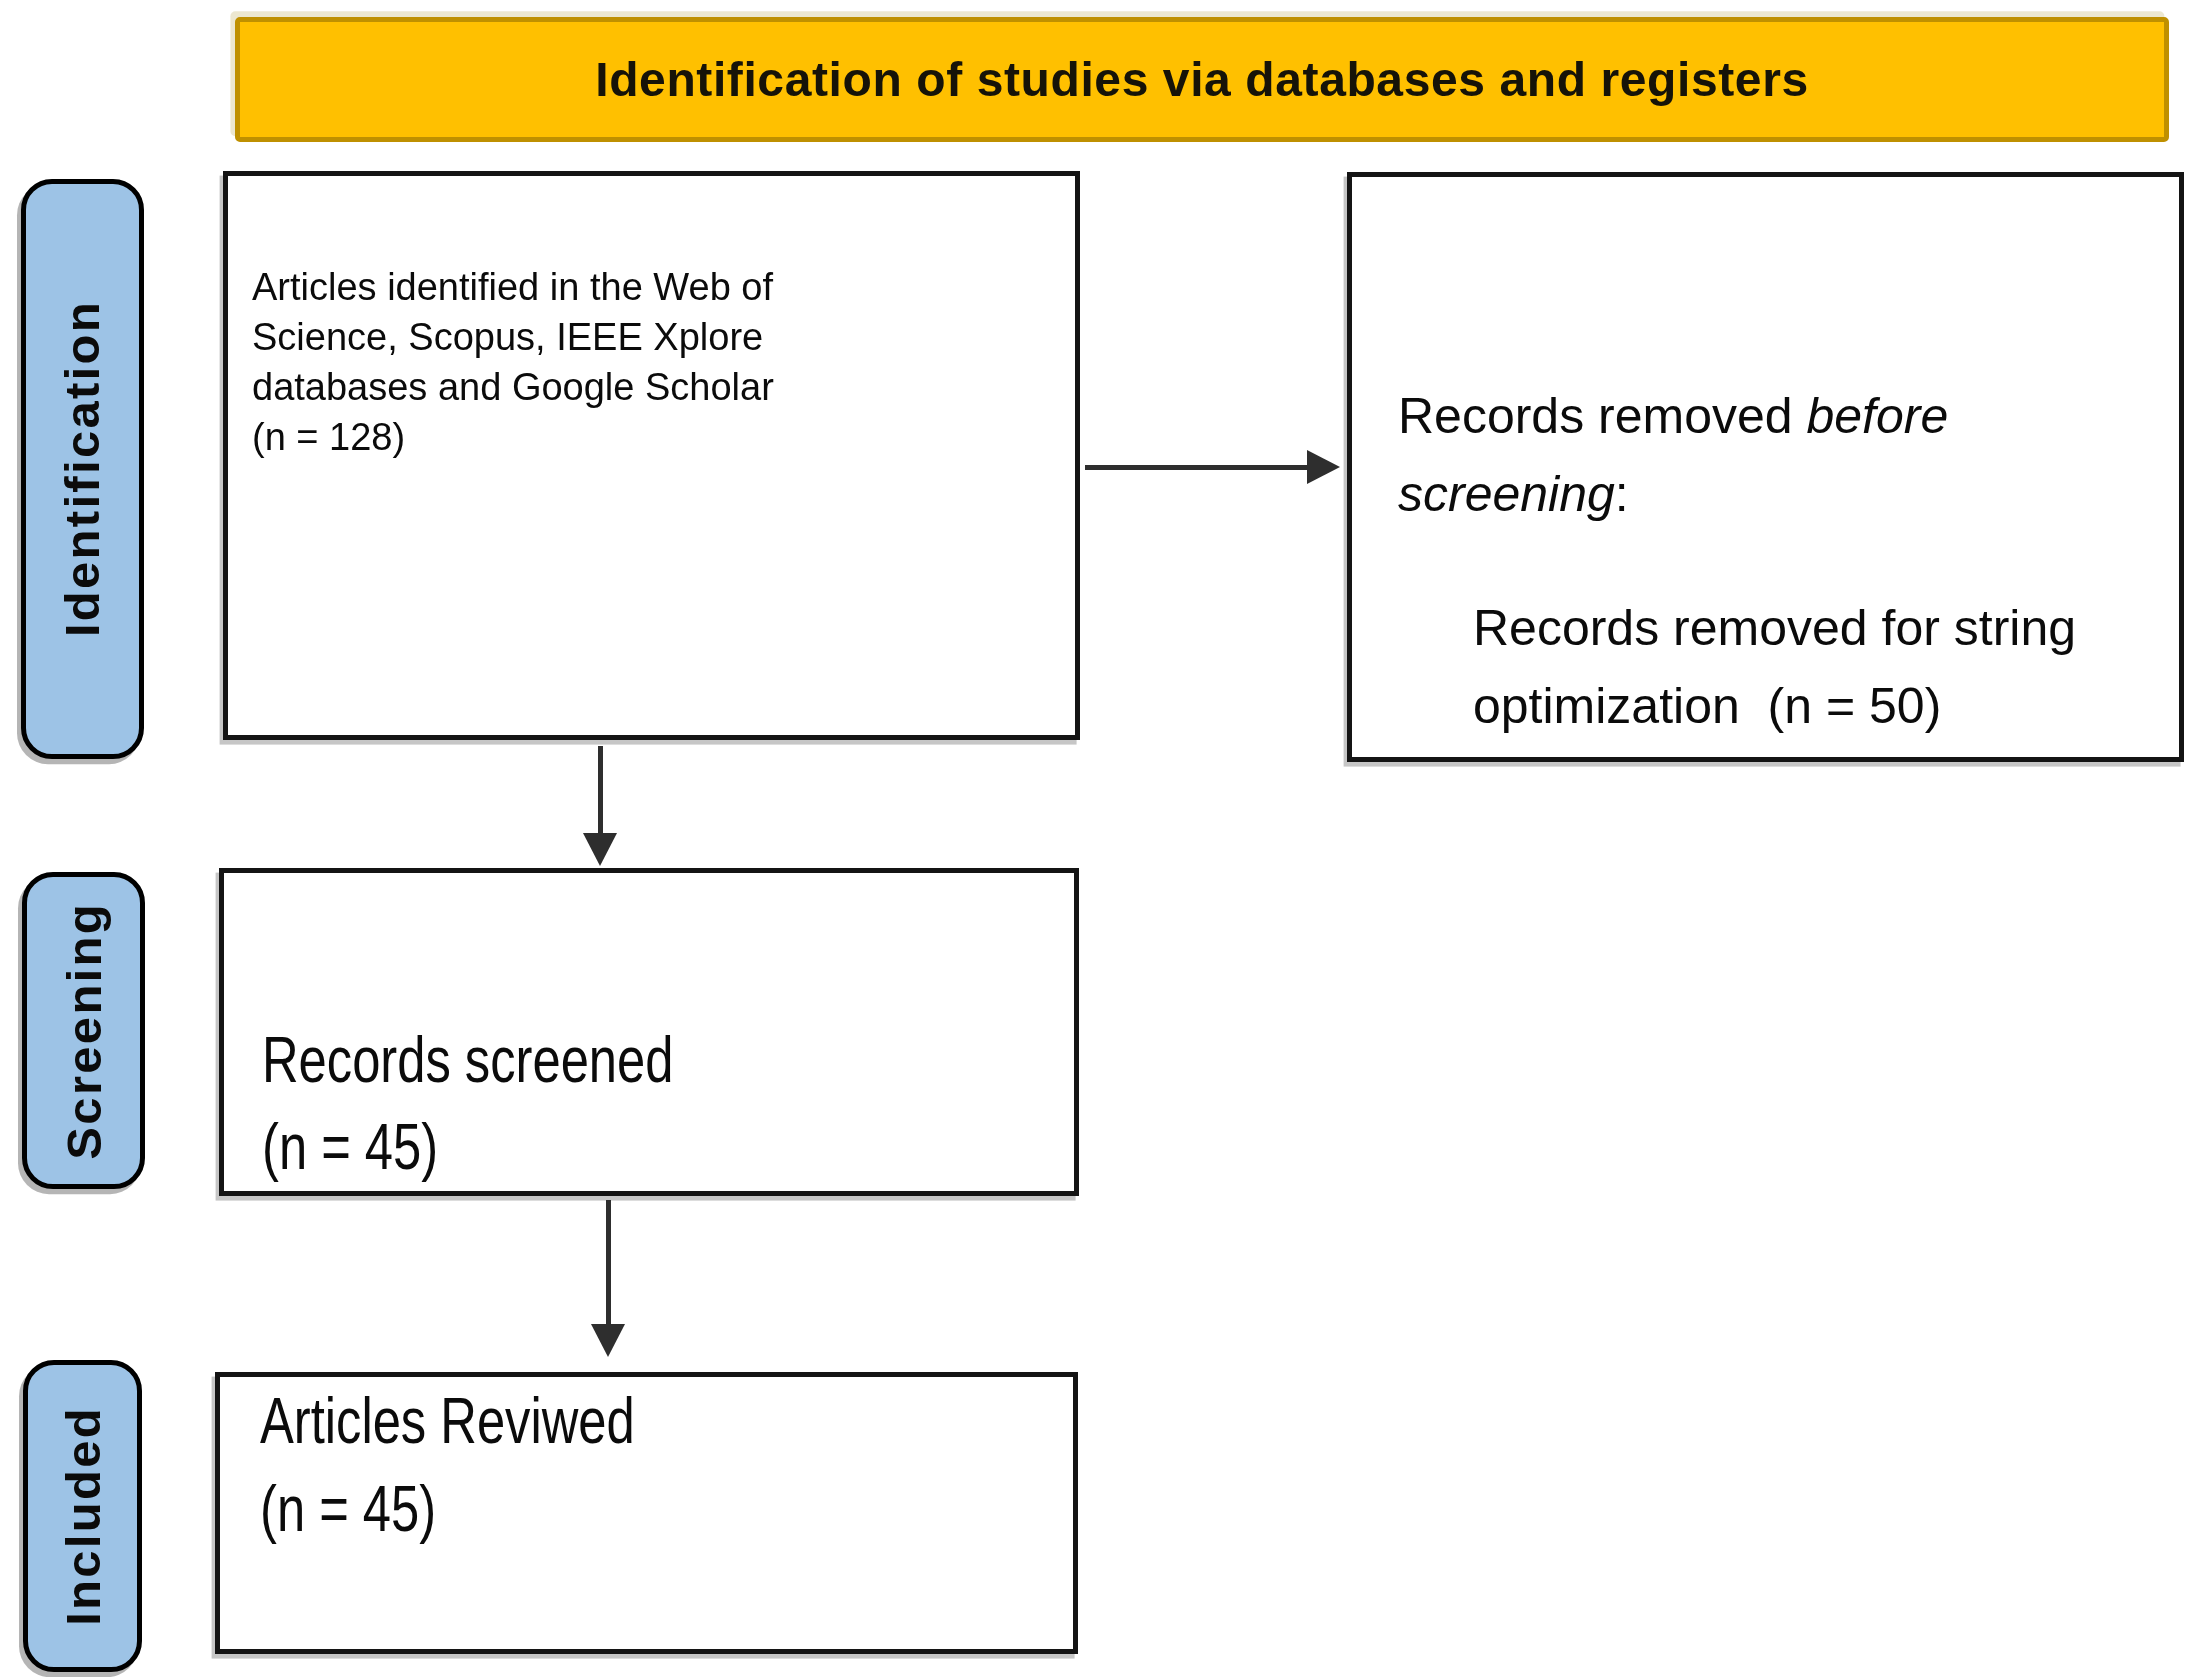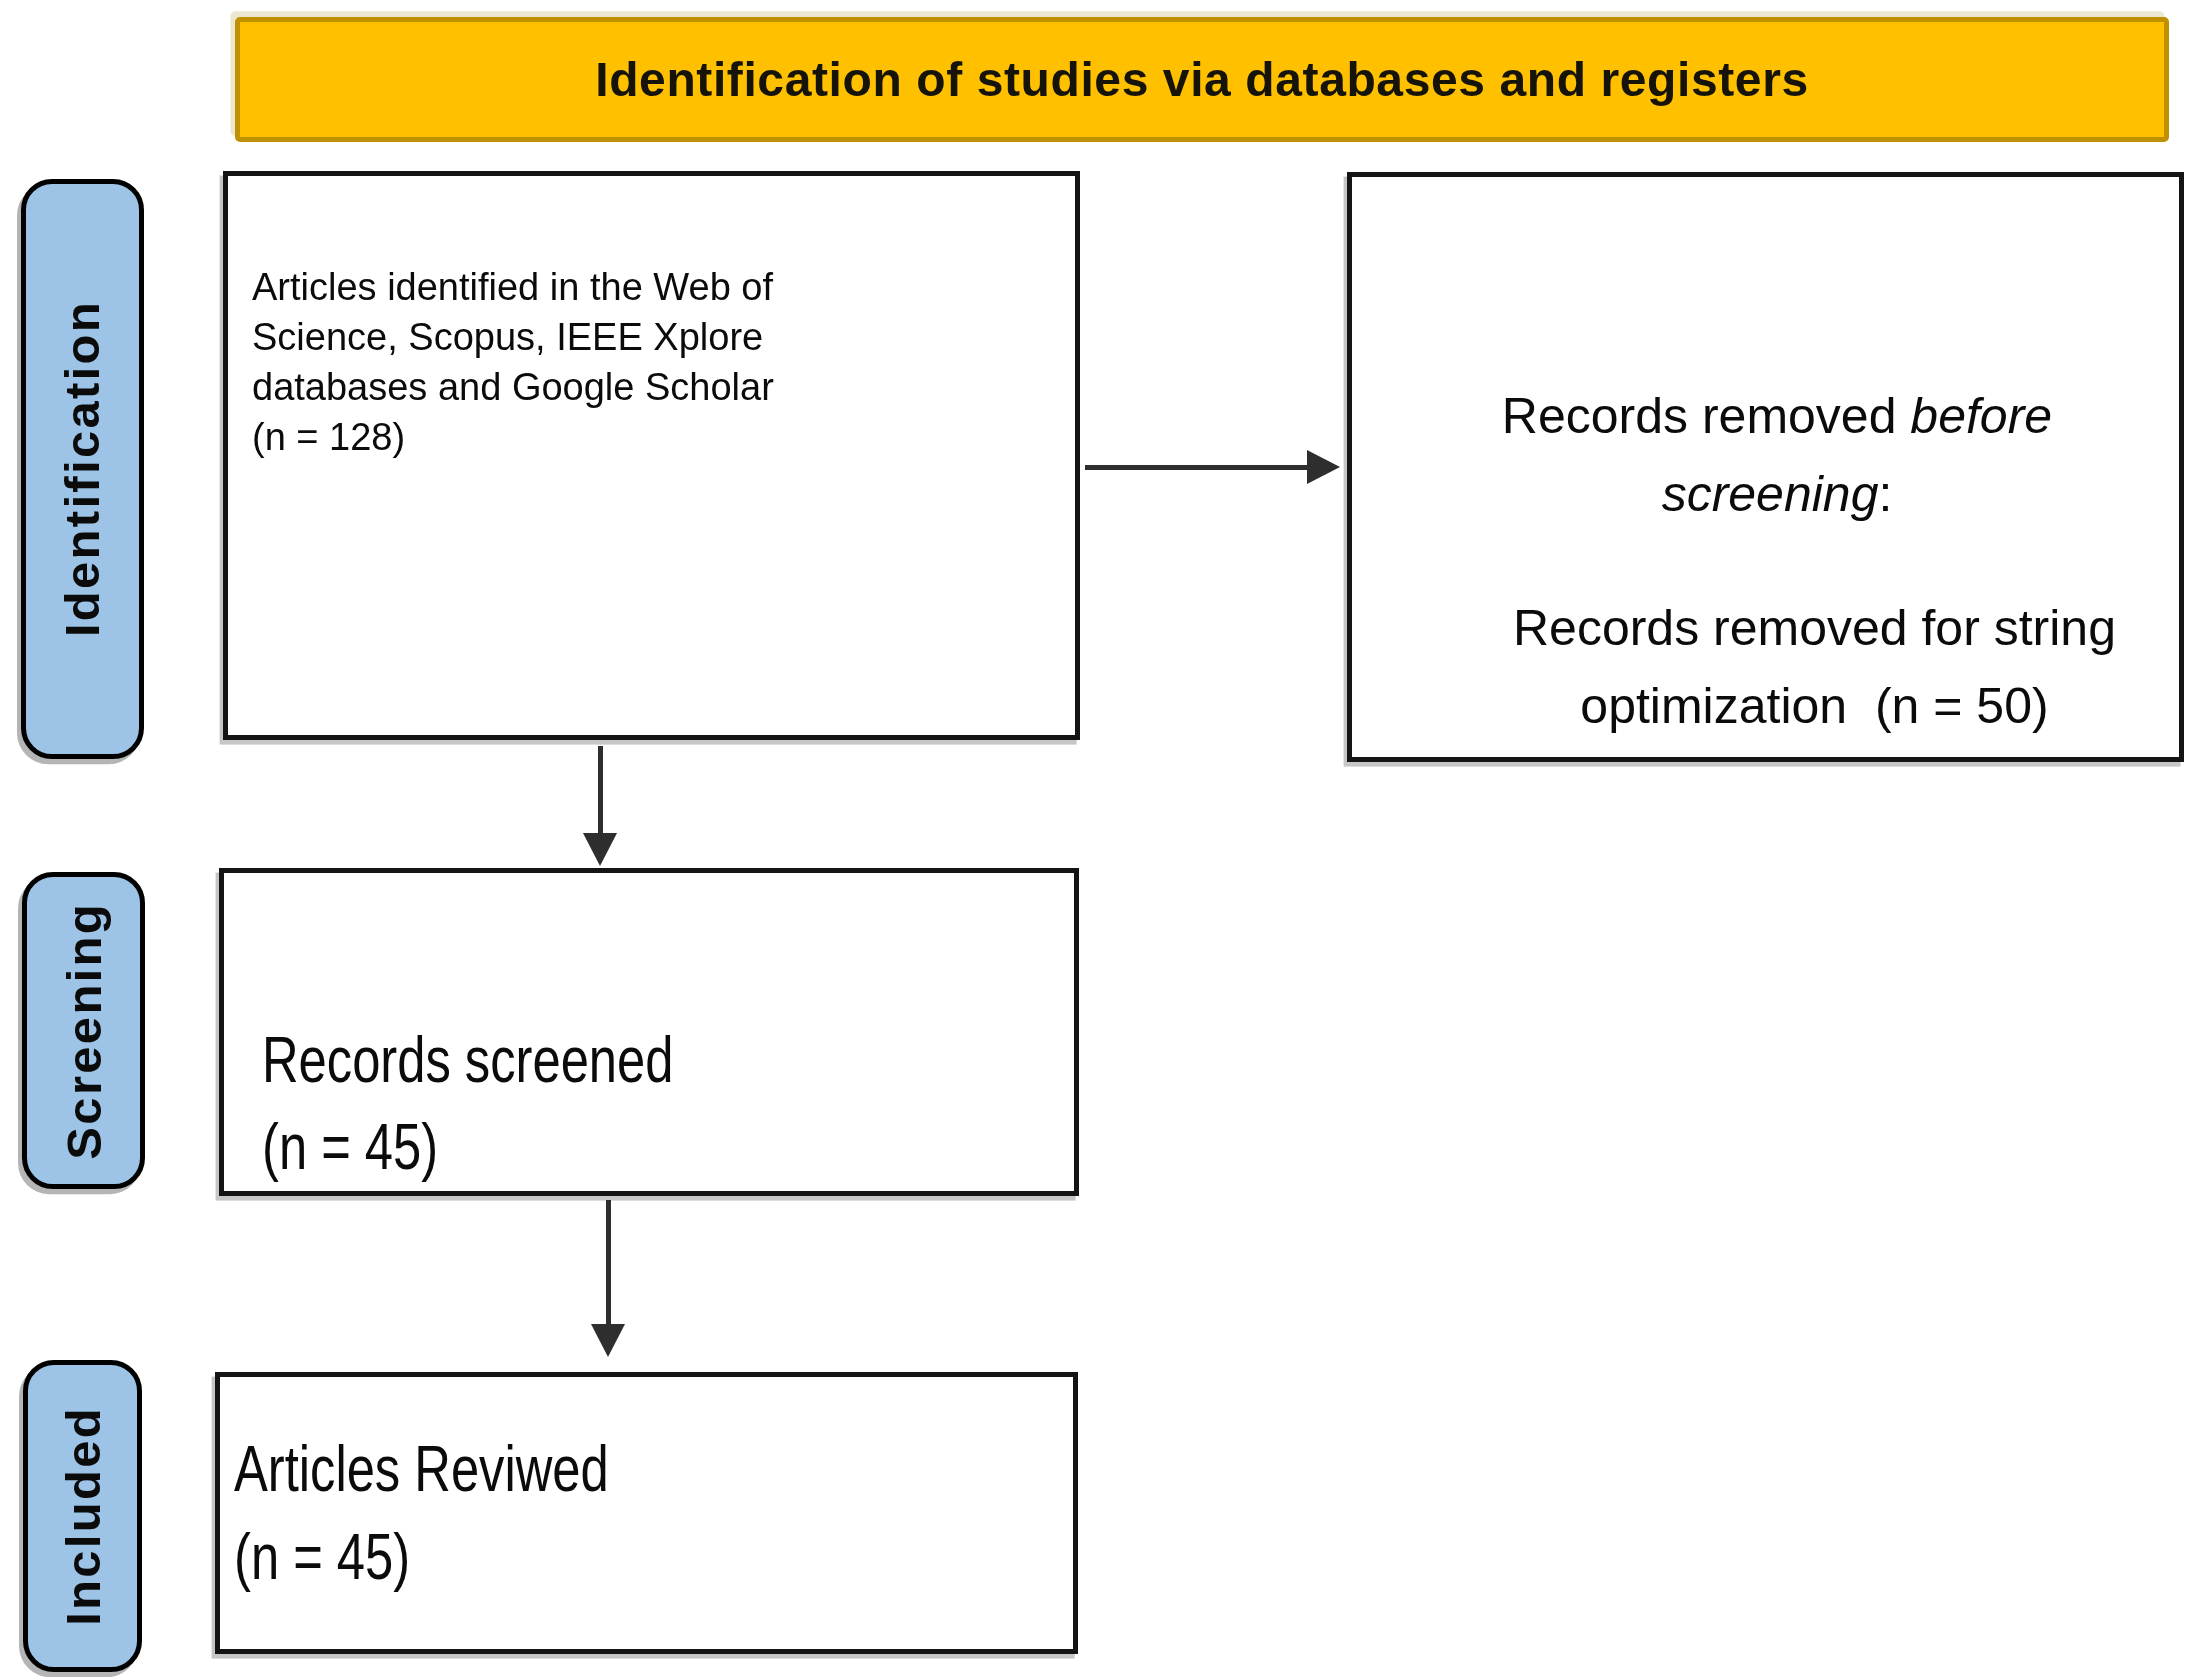--- a/index.html
+++ b/index.html
@@ -45,29 +45,29 @@
   .box{
     position:absolute;box-sizing:border-box;background:#ffffff;
     border:5.2px solid var(--box-border);
     box-shadow:-3.4px 4.6px 0 rgba(128,128,128,0.45);
   }
   .multiline{white-space:pre-wrap;}
 
   #box-identified{left:223px;top:171px;width:857px;height:569px;
                   padding:86px 32px 0 24px;font-size:38px;line-height:1.32;}
   #box-removed{left:1347px;top:172px;width:837px;height:590px;
-               padding:201px 23px 0 46px;font-size:50px;line-height:1.55;text-align:center;}
+               padding:201px 23px 0 46px;font-size:50px;line-height:1.55;}
   #box-removed .lead{margin:0;}
   #box-removed .reason{margin:57px 0 0 75px;}
   .it{font-style:italic;}
 
   #box-screened{left:219px;top:868px;width:860px;height:328px;
                 display:flex;align-items:flex-end;padding-left:38px;}
   #box-reviewed{left:215px;top:1372px;width:863px;height:282px;
-                display:flex;align-items:center;padding-left:14px;}
+                display:flex;padding-left:40px;}
   .narrow{font-size:65px;line-height:1.35;transform:scaleX(0.78);
           transform-origin:0 50%;}
 
   
   .hline,.vline{position:absolute;background:var(--arrow);}
   .hline{height:5.2px;}
   .vline{width:5.2px;}
   .head-right{position:absolute;width:0;height:0;
     border-top:17px solid transparent;border-bottom:17px solid transparent;
     border-left:33px solid var(--arrow);}

